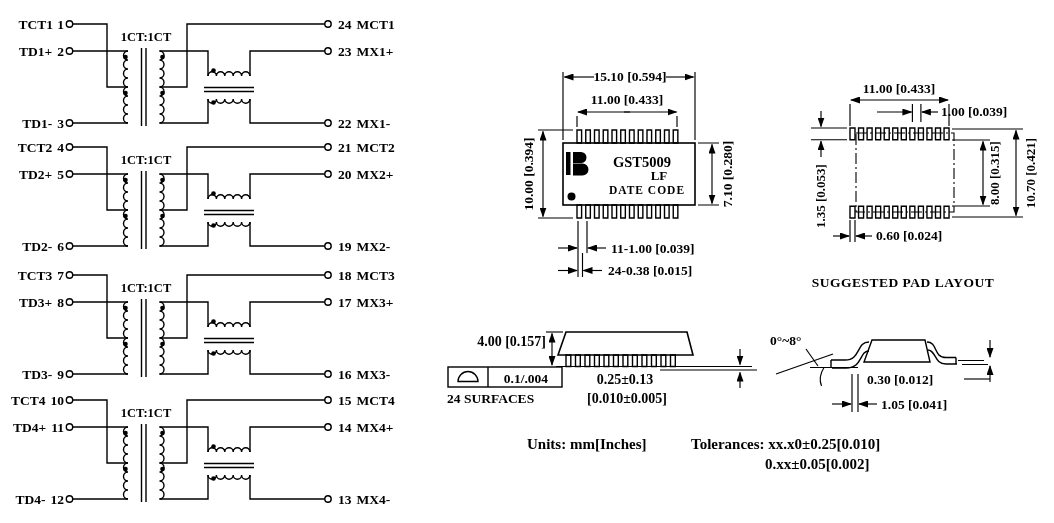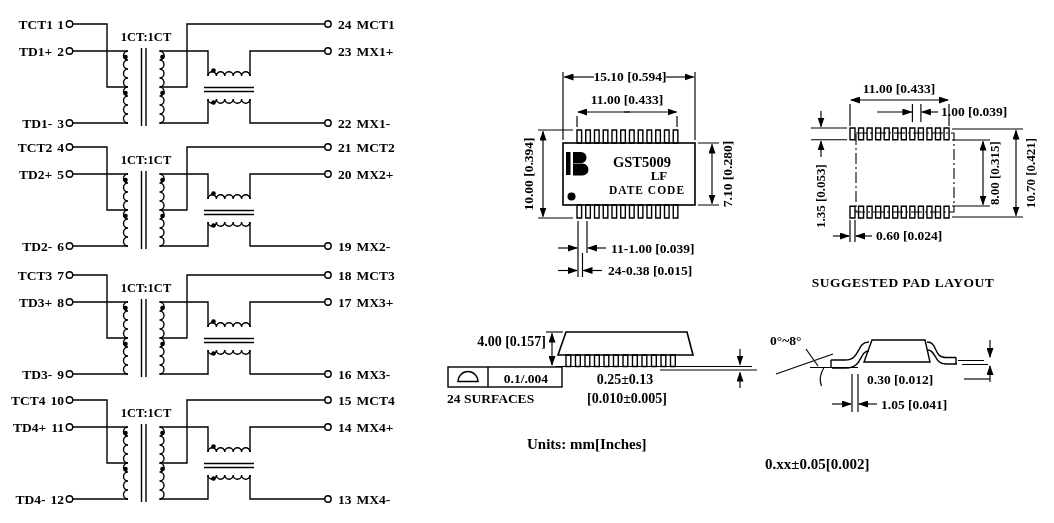--- a/index.html
+++ b/index.html
@@ -209,14 +209,15 @@
     <text x="867" y="384" font-size="13.5">0.30 [0.012]</text>
     <path class="dim" d="M852 374 V412 M858 374 V412"></path>
     <line class="dim" x1="832" y1="404" x2="851" y2="404" marker-end="url(#arr)"></line>
     <line class="dim" x1="877" y1="404" x2="859" y2="404" marker-end="url(#arr)"></line>
     <text x="881" y="409" font-size="13.5">1.05 [0.041]</text>
   </g>
 </svg>
 
   
   <div class="note" style="left:527px;top:436px;">Units: mm[Inches]</div>
+  <div class="note" style="left:691px;top:436px;">Tolerances: xx.x0±0.25[0.010]</div>
   <div class="note" style="left:765px;top:456px;">0.xx±0.05[0.002]</div>
 </div>
 
 </body></html>

